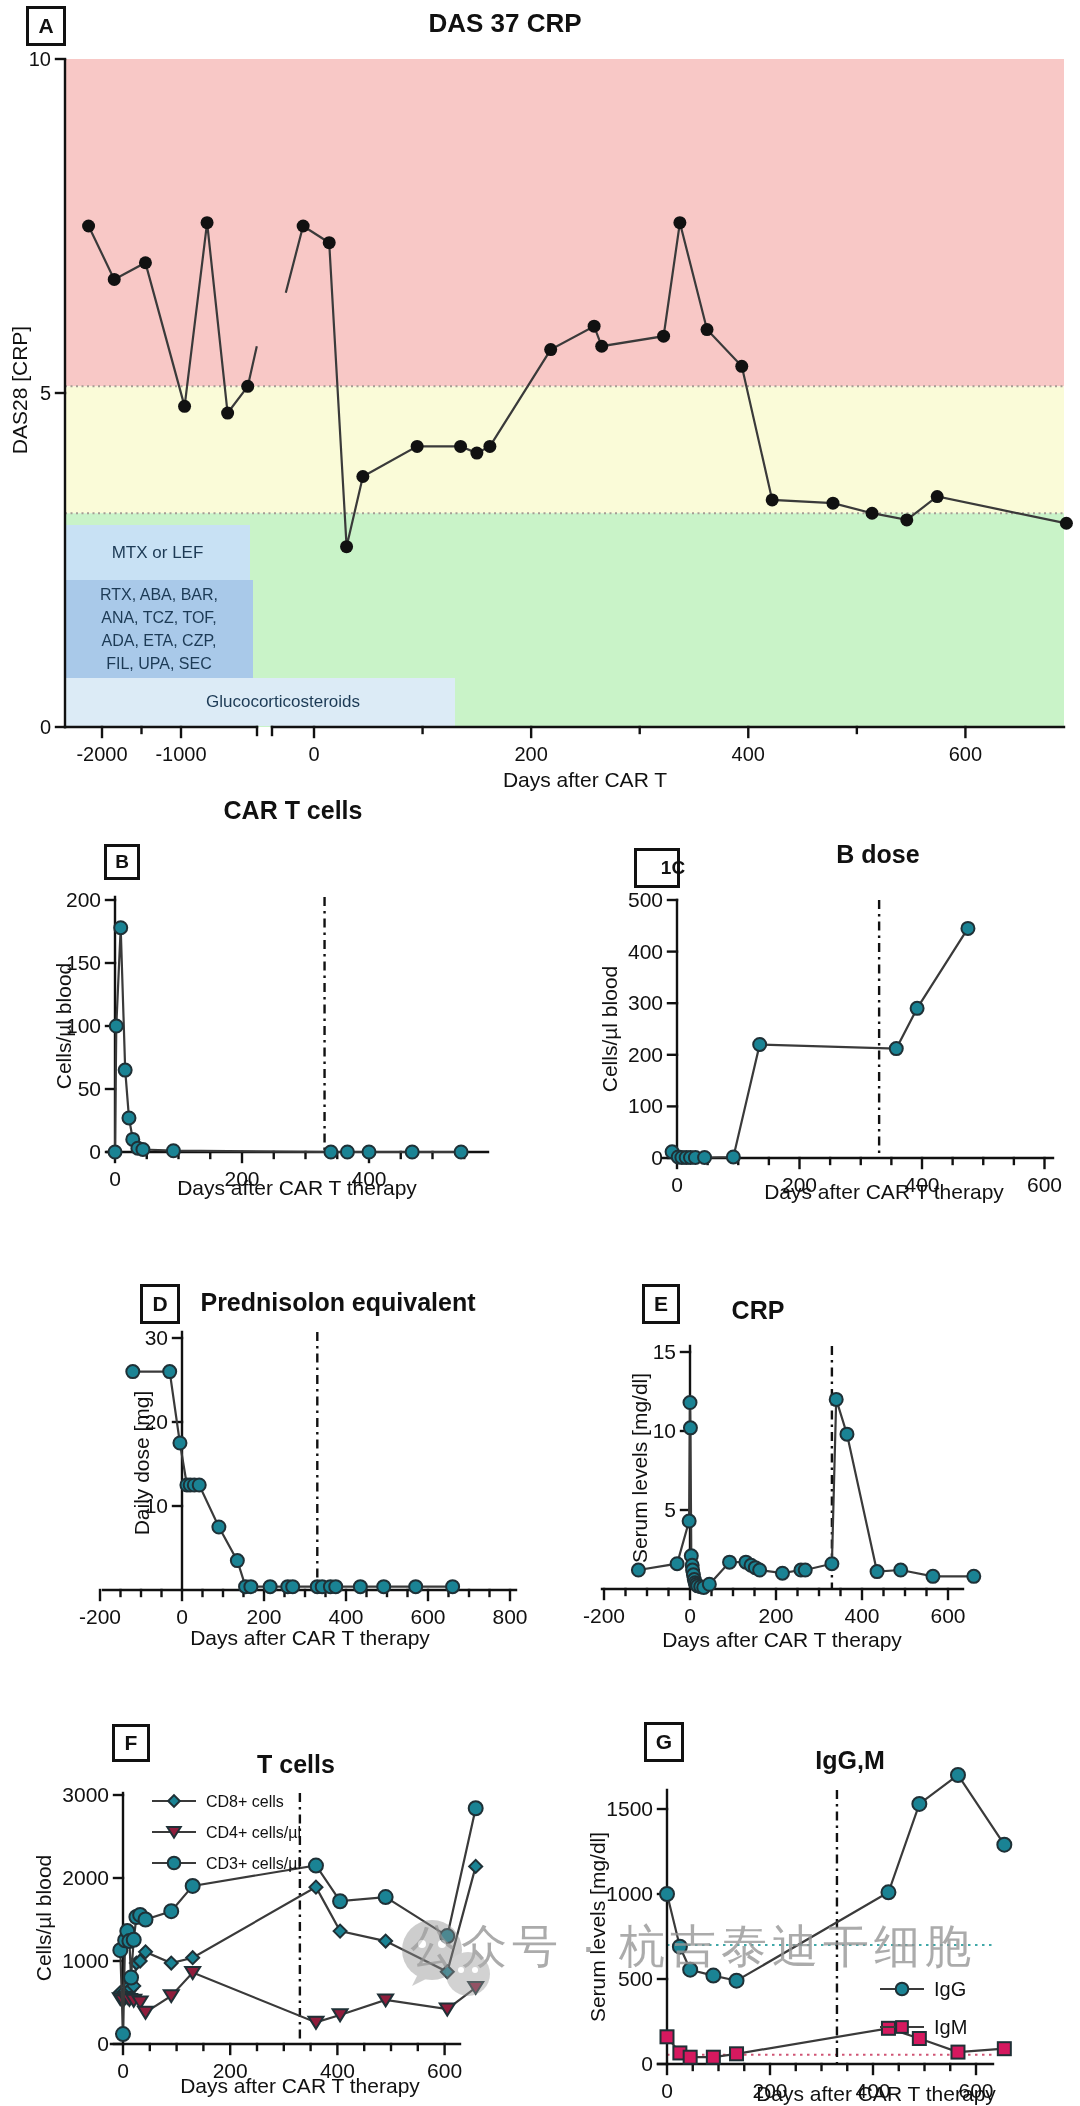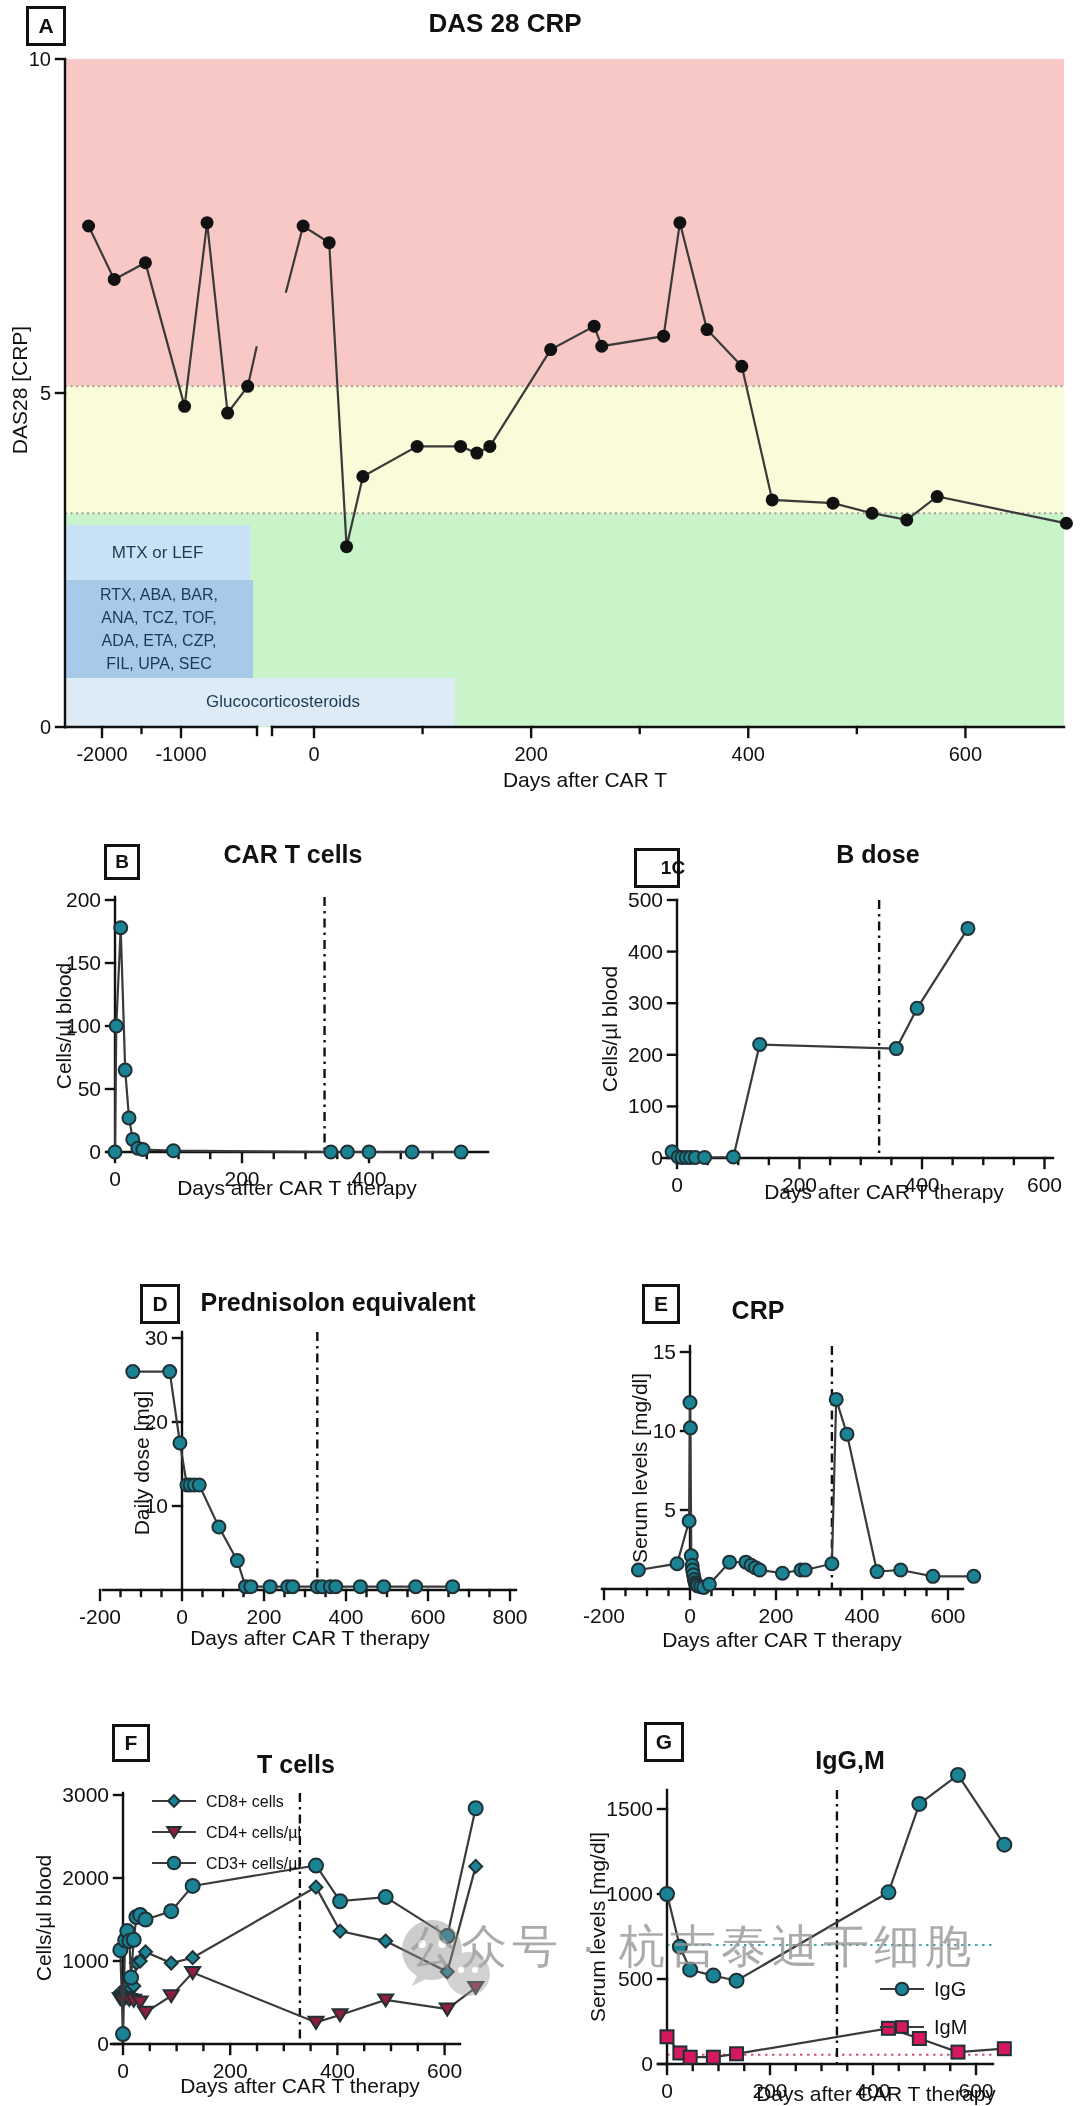--- a/index.html
+++ b/index.html
@@ -454,38 +454,38 @@
         <line x1="880" x2="924" y1="1989" y2="1989" stroke="#3a3a3a" stroke-width="2"></line>
         <circle cx="902" cy="1989" r="6.3" fill="#1a8394" stroke="#1f3036" stroke-width="2"></circle>
         <text x="934" y="1996" text-anchor="start" font-size="20" font-weight="normal">IgG</text>
         <line x1="880" x2="924" y1="2027" y2="2027" stroke="#3a3a3a" stroke-width="2"></line>
         <rect x="896.15" y="2021.15" width="11.700000000000001" height="11.700000000000001" fill="#d5195f" stroke="#1f3036" stroke-width="2"></rect>
         <text x="934" y="2034" text-anchor="start" font-size="20" font-weight="normal">IgM</text>
       </g>
     </svg>
 
   <div class="ov plabel" style="left:26px;top:6px;width:40px;height:40px;">A</div>
-  <div class="ov ptitleA" style="left:505px;top:8px;">DAS 28 CRP</div>
+  <div class="ov ptitleA" style="left:505px;top:8px;">DAS 37 CRP</div>
   <div class="ov ylab" style="left:20px;top:390px;">DAS28 [CRP]</div>
   <div class="ov xlab" style="left:585px;top:768px;">Days after CAR T</div>
   <div class="medtext" style="left:65px;top:580px;width:188px;height:98px;font-size:16px;line-height:1.45;">
     <span>RTX, ABA, BAR,</span>
     <span>ANA, TCZ, TOF,</span>
     <span>ADA, ETA, CZP,</span>
     <span>FIL, UPA, SEC</span>
   </div>
   <div class="medtext" style="left:65px;top:525px;width:185px;height:55px;font-size:17px;">
     <span>MTX or LEF</span>
   </div>
   <div class="medtext" style="left:65px;top:678px;width:436px;height:48px;font-size:17px;">
     <span>Glucocorticosteroids</span>
   </div>
 
   <div class="ov plabel" style="left:104px;top:844px;width:36px;height:36px;font-size:19px;">B</div>
-  <div class="ov ptitle" style="left:293px;top:840px;">CAR T cells</div>
+  <div class="ov ptitle" style="left:293px;top:796px;">CAR T cells</div>
   <div class="ov ylab" style="left:64px;top:1026px;">Cells/µl blood</div>
   <div class="ov xlab" style="left:297px;top:1176px;">Days after CAR T therapy</div>
 
   <div class="ov plabel" style="left:634px;top:848px;width:46px;height:40px;font-size:19px;padding-left:32px;">1C</div>
   <div class="ov ptitle" style="left:878px;top:840px;">B dose</div>
   <div class="ov ylab" style="left:610px;top:1029px;">Cells/µl blood</div>
   <div class="ov xlab" style="left:884px;top:1180px;">Days after CAR T therapy</div>
 
   <div class="ov plabel" style="left:140px;top:1284px;width:40px;height:40px;">D</div>
   <div class="ov ptitle" style="left:322px;top:1288px;margin-left:16px;">Prednisolon equivalent</div>

